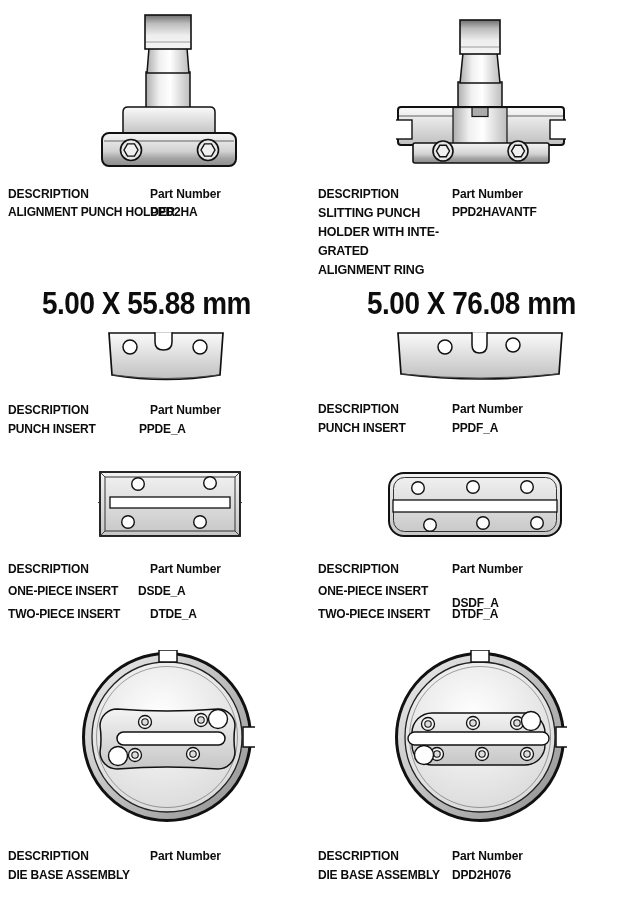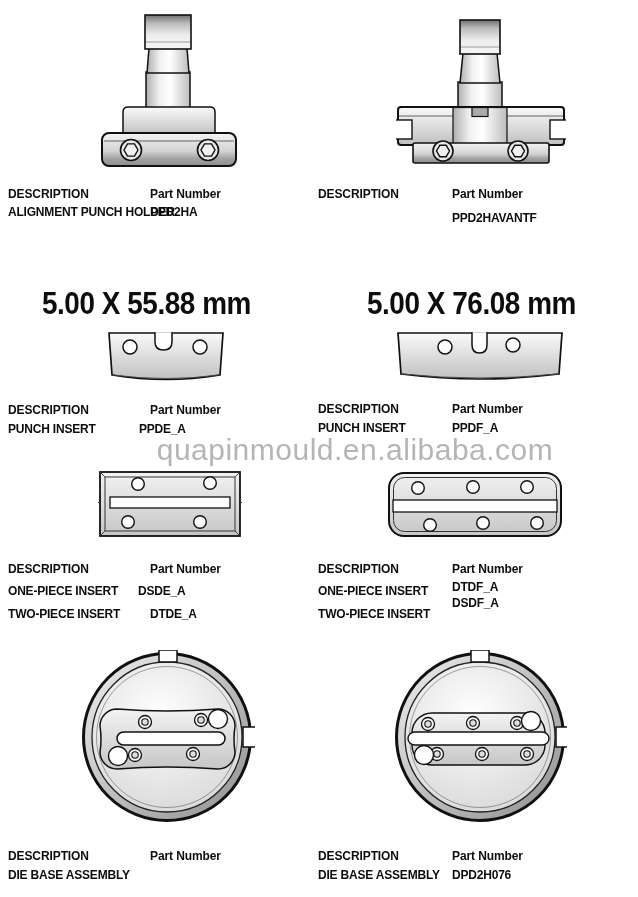--- a/index.html
+++ b/index.html
@@ -97,21 +97,22 @@
     </g>
   </svg>
 
   <div class="abs th" style="left:8px;top:187px">DESCRIPTION</div>
   <div class="abs th" style="left:150px;top:187px">Part Number</div>
   <div class="abs td" style="left:8px;top:205px">ALIGNMENT PUNCH HOLDER</div>
   <div class="abs td" style="left:150px;top:205px">PPD2HA</div>
 
   <div class="abs th" style="left:318px;top:187px">DESCRIPTION</div>
   <div class="abs th" style="left:452px;top:187px">Part Number</div>
-  <div class="abs td" style="left:452px;top:211px">PPD2HAVANTF</div>
+  <div class="abs td-wrap" style="left:318px;top:204px">SLITTING PUNCH HOLDER WITH INTE-GRATED ALIGNMENT RING</div>
+  <div class="abs td" style="left:452px;top:205px">PPD2HAVANTF</div>
 
   <div class="abs size-heading" style="left:42px;top:286px">5.00 X 55.88 mm</div>
   <div class="abs size-heading" style="left:367px;top:286px">5.00 X 76.08 mm</div>
 
   <svg class="abs" style="left:104px;top:330px" width="124" height="58" viewBox="0 0 124 58">
     <path d="M5,3 L119,3 L116,45 Q62,54 8,45 Z" fill="url(#gMetalV)" stroke="#111" stroke-width="1.7"></path>
     <path d="M9,45 Q62,52 115,45" fill="none" stroke="#444" stroke-width="0.9"></path>
     <path d="M51,2.3 L51,12 Q51,20 59.5,20 Q68,20 68,12 L68,2.3" fill="#ffffff" stroke="#111" stroke-width="1.5"></path>
     <circle cx="26" cy="17" r="7" fill="#ffffff" stroke="#111" stroke-width="1.5"></circle>
     <circle cx="96" cy="17" r="7" fill="#ffffff" stroke="#111" stroke-width="1.5"></circle>
@@ -128,21 +129,20 @@
   <div class="abs th" style="left:8px;top:403px">DESCRIPTION</div>
   <div class="abs th" style="left:150px;top:403px">Part Number</div>
   <div class="abs td" style="left:8px;top:422px">PUNCH INSERT</div>
   <div class="abs td" style="left:139px;top:422px">PPDE_A</div>
 
   <div class="abs th" style="left:318px;top:402px">DESCRIPTION</div>
   <div class="abs th" style="left:452px;top:402px">Part Number</div>
   <div class="abs td" style="left:318px;top:421px">PUNCH INSERT</div>
   <div class="abs td" style="left:452px;top:421px">PPDF_A</div>
 
-  <div class="abs watermark" style="left:355px;top:433px">quapinmould.en.alibaba.com</div>
 
   <svg class="abs" style="left:98px;top:470px" width="144" height="70" viewBox="0 0 144 70">
     <rect x="2" y="2" width="140" height="64" fill="url(#gPlate)" stroke="#111" stroke-width="1.8"></rect>
     <rect x="7" y="7" width="130" height="54" fill="none" stroke="#333" stroke-width="1"></rect>
     <line x1="2" y1="2" x2="7" y2="7" stroke="#333" stroke-width="0.9"></line>
     <line x1="142" y1="2" x2="137" y2="7" stroke="#333" stroke-width="0.9"></line>
     <line x1="2" y1="66" x2="7" y2="61" stroke="#333" stroke-width="0.9"></line>
     <line x1="142" y1="66" x2="137" y2="61" stroke="#333" stroke-width="0.9"></line>
     <line x1="0" y1="32.5" x2="2" y2="32.5" stroke="#333" stroke-width="1.2"></line>
     <line x1="142" y1="32.5" x2="144" y2="32.5" stroke="#333" stroke-width="1.2"></line>
@@ -170,21 +170,21 @@
   <div class="abs td" style="left:8px;top:584px">ONE-PIECE INSERT</div>
   <div class="abs td" style="left:138px;top:584px">DSDE_A</div>
   <div class="abs td" style="left:8px;top:607px">TWO-PIECE INSERT</div>
   <div class="abs td" style="left:150px;top:607px">DTDE_A</div>
 
   <div class="abs th" style="left:318px;top:562px">DESCRIPTION</div>
   <div class="abs th" style="left:452px;top:562px">Part Number</div>
   <div class="abs td" style="left:318px;top:584px">ONE-PIECE INSERT</div>
   <div class="abs td" style="left:452px;top:596px">DSDF_A</div>
   <div class="abs td" style="left:318px;top:607px">TWO-PIECE INSERT</div>
-  <div class="abs td" style="left:452px;top:580px">DTDF_A</div>
+  <div class="abs td" style="left:452px;top:607px">DTDF_A</div>
 
   <svg class="abs" style="left:80px;top:650px" width="175" height="175" viewBox="0 0 175 175">
     <circle cx="87" cy="87" r="83.5" fill="url(#gRing)" stroke="#111" stroke-width="3"></circle>
     <circle cx="87" cy="87" r="75" fill="url(#gDie)" stroke="#222" stroke-width="1.3"></circle>
     <circle cx="87" cy="87" r="70.5" fill="none" stroke="#222" stroke-width="0.8" opacity="0.5"></circle>
     <rect x="79" y="0" width="18" height="12" fill="#ffffff" stroke="#111" stroke-width="1.5"></rect>
     <rect x="163" y="77" width="14" height="20" fill="#ffffff" stroke="#111" stroke-width="1.5"></rect>
     <path d="M20,76 Q22,89 20,102 A17,17 0 0 0 37,119 Q87,115 138,119 A17,17 0 0 0 155,102 Q153,89 155,76 A17,17 0 0 0 138,59 Q87,63 37,59 A17,17 0 0 0 20,76 Z" fill="url(#gPlate)" stroke="#111" stroke-width="1.5"></path>
     <rect x="37" y="82" width="108" height="13" rx="6.5" fill="#ffffff" stroke="#111" stroke-width="1.5"></rect>
     <g>

